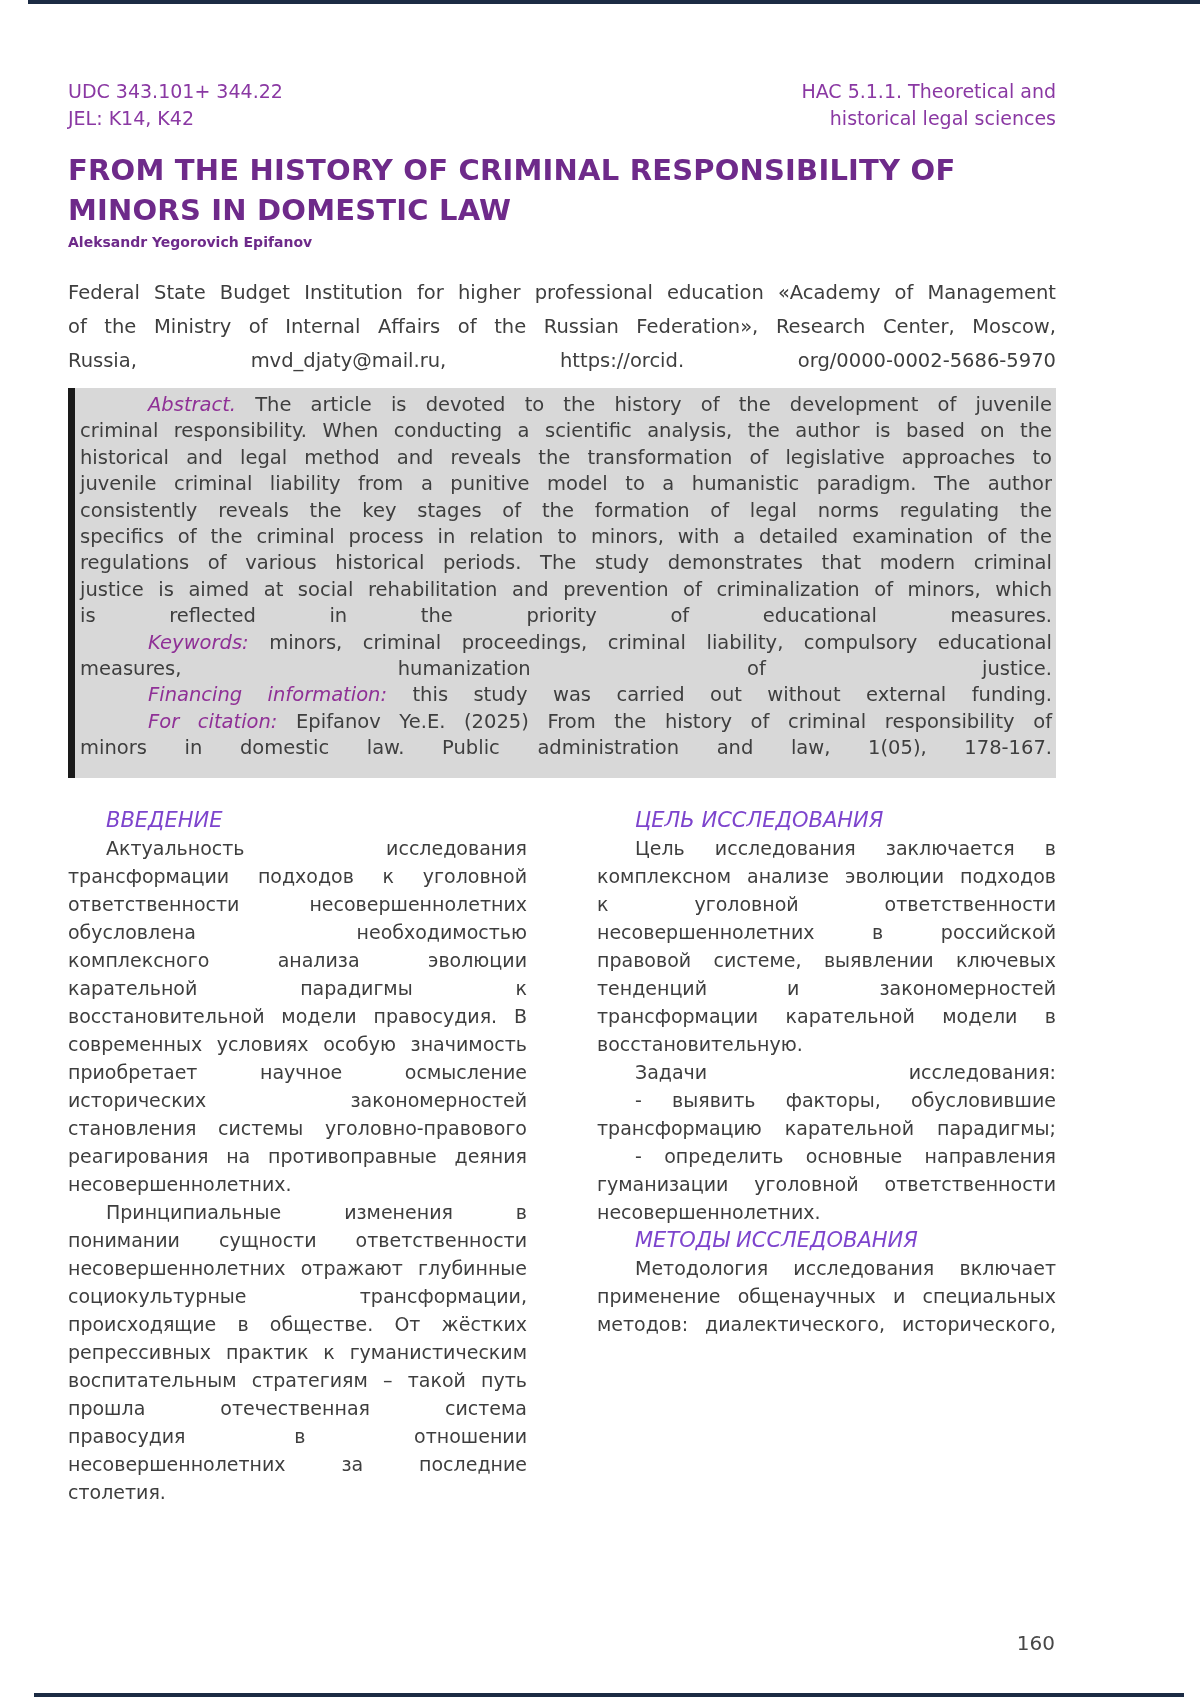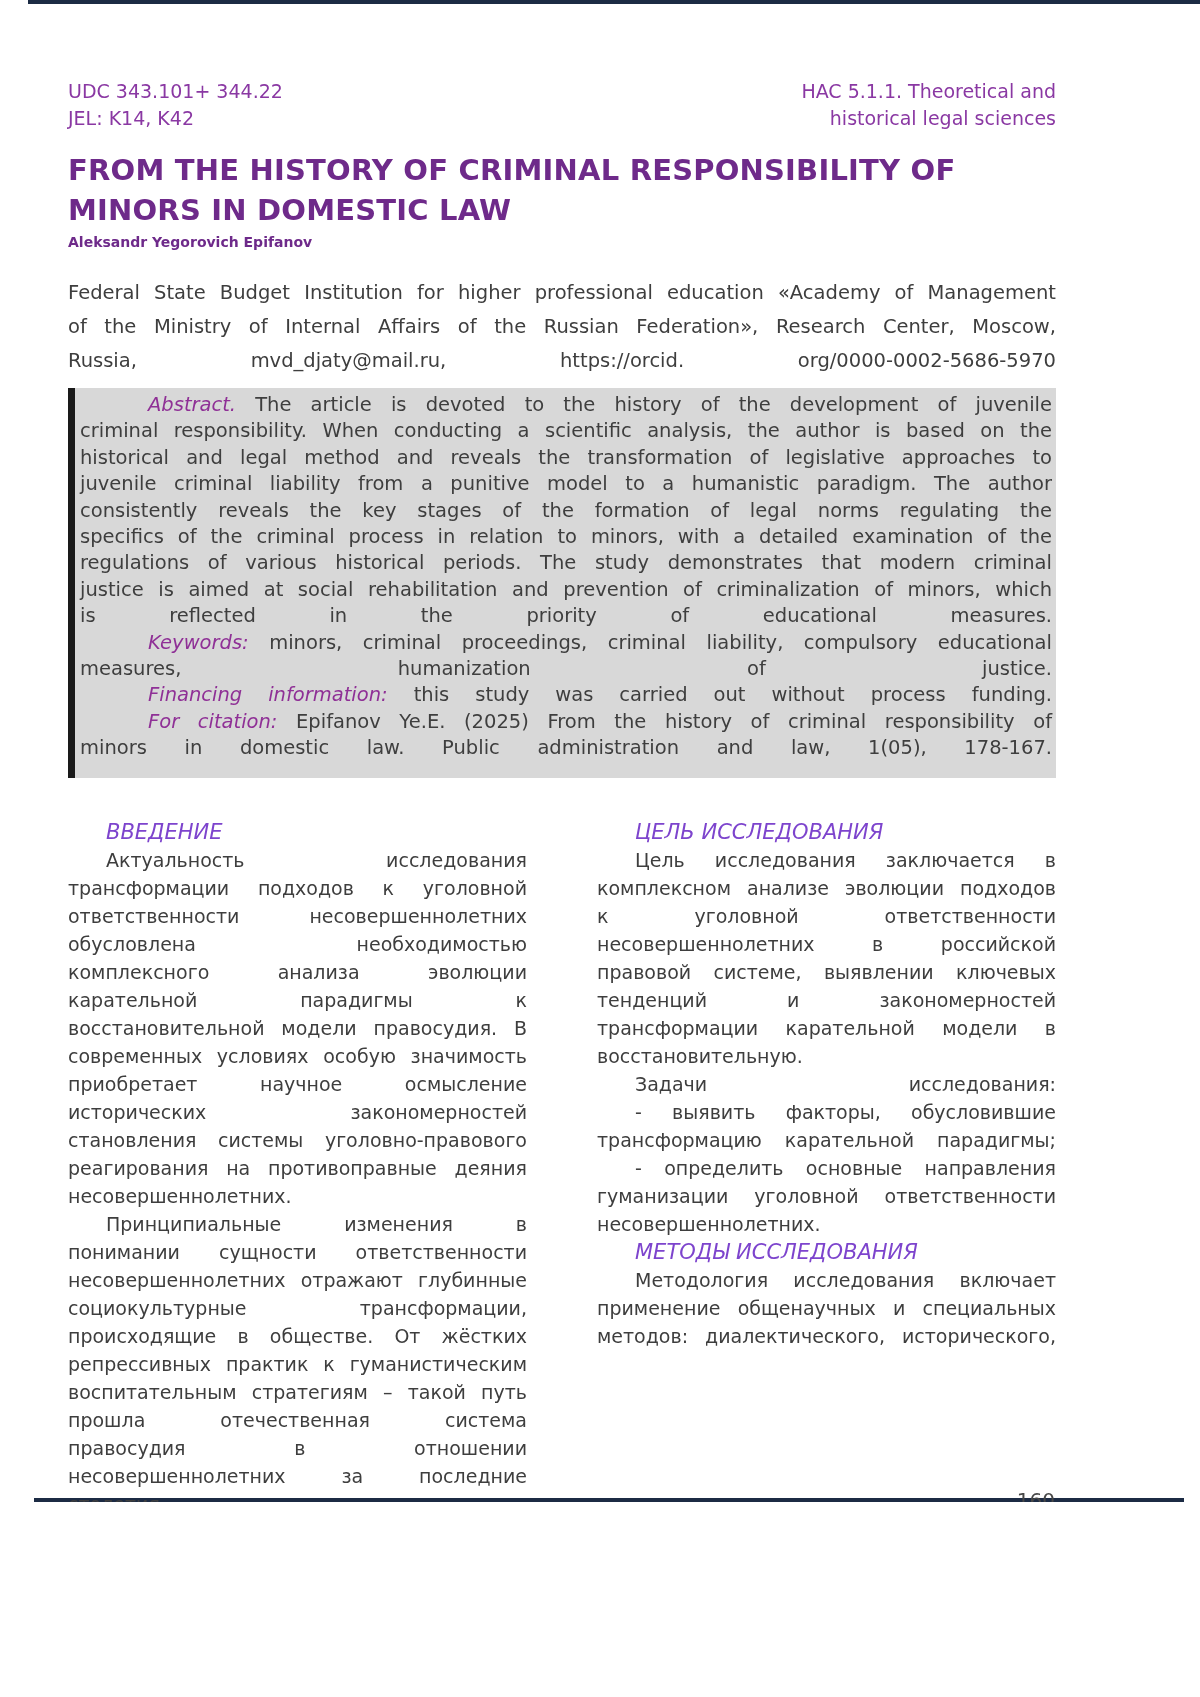--- a/index.html
+++ b/index.html
@@ -1,18 +1,18 @@
 <!DOCTYPE html>
 <html style="--title_purple: #6e2a8a; --meta_purple: #8a38a3; --label_purple: #8f3096; --heading_violet: #7d44cd; --body_text: #3e3e3e; --abstract_bg: #d8d8d8; --abstract_bar: #1a1a1a; --edge_bar: #1c2b44; --page_number: #474747;"><head>
 <meta charset="utf-8">
 <style>
   html,body{margin:0;padding:0;background:#ffffff;}
   .page{
     position:relative;
-    width:1200px;height:1502px;
+    width:1200px;height:1697px;
     background:#ffffff;
     font-family:"DejaVu Sans","Liberation Sans",sans-serif;
     overflow:hidden;
   }
   .edge-top{position:absolute;top:0;left:28px;right:0;height:4px;background:var(--edge_bar);}
   .edge-bottom{position:absolute;bottom:0;left:34px;right:16px;height:4px;background:var(--edge_bar);}
   .content{position:absolute;left:68px;top:78px;width:988px;}
   .meta{display:flex;justify-content:space-between;font-size:19px;line-height:27px;color:var(--meta_purple);}
   .meta .hac{text-align:right;}
   .title{
@@ -34,35 +34,35 @@
     min-height:382px;
     box-sizing:border-box;
   }
   .abstract p{
     margin:0;
     font-size:19.5px;line-height:26.4px;color:var(--body_text);
     text-align:justify;text-align-last:justify;word-spacing:7px;
     text-indent:68px;
   }
   .lbl{font-style:italic;color:var(--label_purple);}
-  .cols{display:flex;gap:70px;margin-top:40px;}
+  .cols{display:flex;gap:70px;margin-top:28px;}
   .col{width:459px;}
   .sec-h{
     margin:0 0 0 38px;
     font-size:21px;line-height:28px;
     font-style:italic;font-weight:normal;
     color:var(--heading_violet);
   }
   .col p{
     margin:0;
     font-size:19px;line-height:28px;color:var(--body_text);
     text-align:justify;text-align-last:justify;word-spacing:6px;
     text-indent:38px;
   }
-  .pagenum{position:absolute;top:1488px;right:145px;font-size:20px;color:var(--page_number);}
+  .pagenum{position:absolute;top:1631px;right:145px;font-size:20px;color:var(--page_number);}
 </style>
 </head>
 <body>
 
 <div class="page">
   <div class="edge-top"></div>
   <div class="edge-bottom"></div>
 
   <div class="content">
 
@@ -78,21 +78,21 @@
     </div>
 
     <div class="title">FROM THE HISTORY OF CRIMINAL RESPONSIBILITY OF MINORS IN DOMESTIC LAW</div>
     <div class="author">Aleksandr Yegorovich Epifanov</div>
 
     <div class="affil">Federal State Budget Institution for higher professional education «Academy of Management of the Ministry of Internal Affairs of the Russian Federation», Research Center, Moscow, Russia, mvd_djaty@mail.ru, https://orcid. org/0000-0002-5686-5970</div>
 
     <div class="abstract">
       <p><span class="lbl">Abstract.</span> <span>The article is devoted to the history of the development of juvenile criminal responsibility. When conducting a scientific analysis, the author is based on the historical and legal method and reveals the transformation of legislative approaches to juvenile criminal liability from a punitive model to a humanistic paradigm. The author consistently reveals the key stages of the formation of legal norms regulating the specifics of the criminal process in relation to minors, with a detailed examination of the regulations of various historical periods. The study demonstrates that modern criminal justice is aimed at social rehabilitation and prevention of criminalization of minors, which is reflected in the priority of educational measures.</span></p>
       <p><span class="lbl">Keywords:</span> <span>minors, criminal proceedings, criminal liability, compulsory educational measures, humanization of justice.</span></p>
-      <p><span class="lbl">Financing information:</span> <span>this study was carried out without process funding.</span></p>
+      <p><span class="lbl">Financing information:</span> <span>this study was carried out without external funding.</span></p>
       <p><span class="lbl">For citation:</span> <span>Epifanov Ye.E. (2025) From the history of criminal responsibility of minors in domestic law. Public administration and law, 1(05), 178-167.</span></p>
     </div>
 
     <div class="cols">
       <div class="col">
         <h3 class="sec-h">ВВЕДЕНИЕ</h3>
         <p>Актуальность исследования трансформации подходов к уголовной ответственности несовершеннолетних обусловлена необходимостью комплексного анализа эволюции карательной парадигмы к восстановительной модели правосудия. В современных условиях особую значимость приобретает научное осмысление исторических закономерностей становления системы уголовно-правового реагирования на противоправные деяния несовершеннолетних.</p>
         <p>Принципиальные изменения в понимании сущности ответственности несовершеннолетних отражают глубинные социокультурные трансформации, происходящие в обществе. От жёстких репрессивных практик к гуманистическим воспитательным стратегиям – такой путь прошла отечественная система правосудия в отношении несовершеннолетних за последние столетия.</p>
       </div>
       <div class="col">

